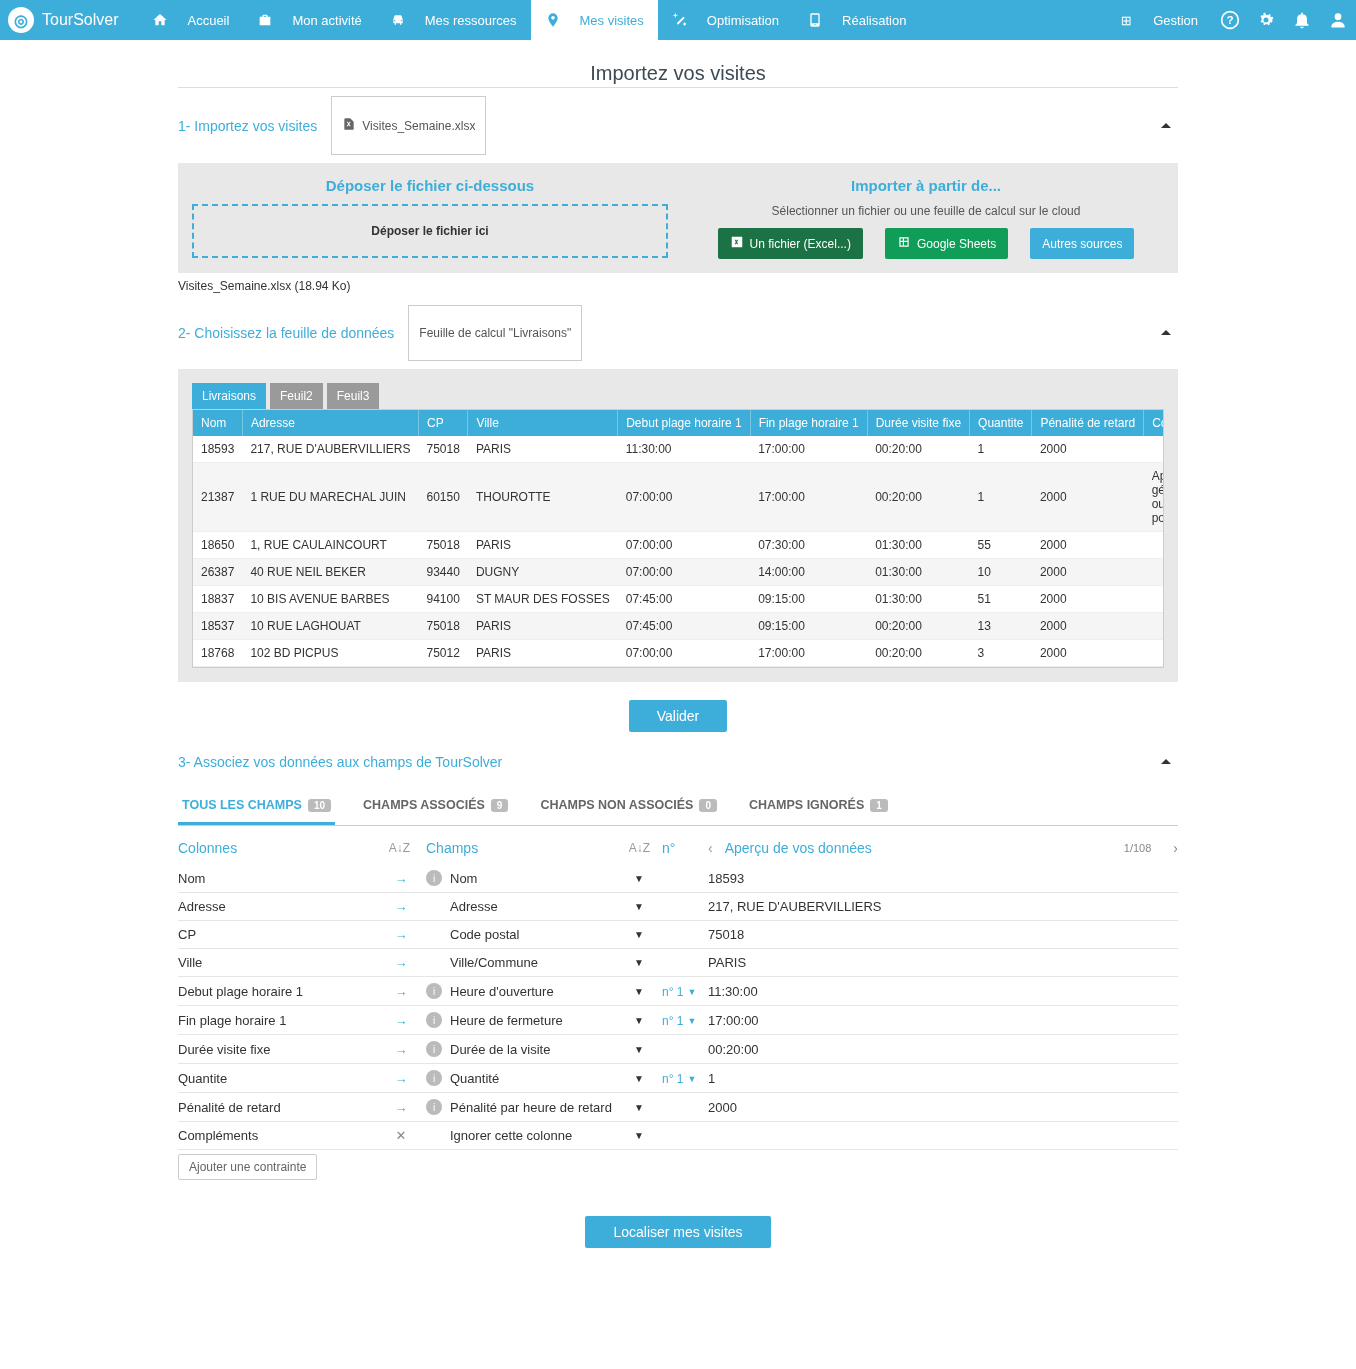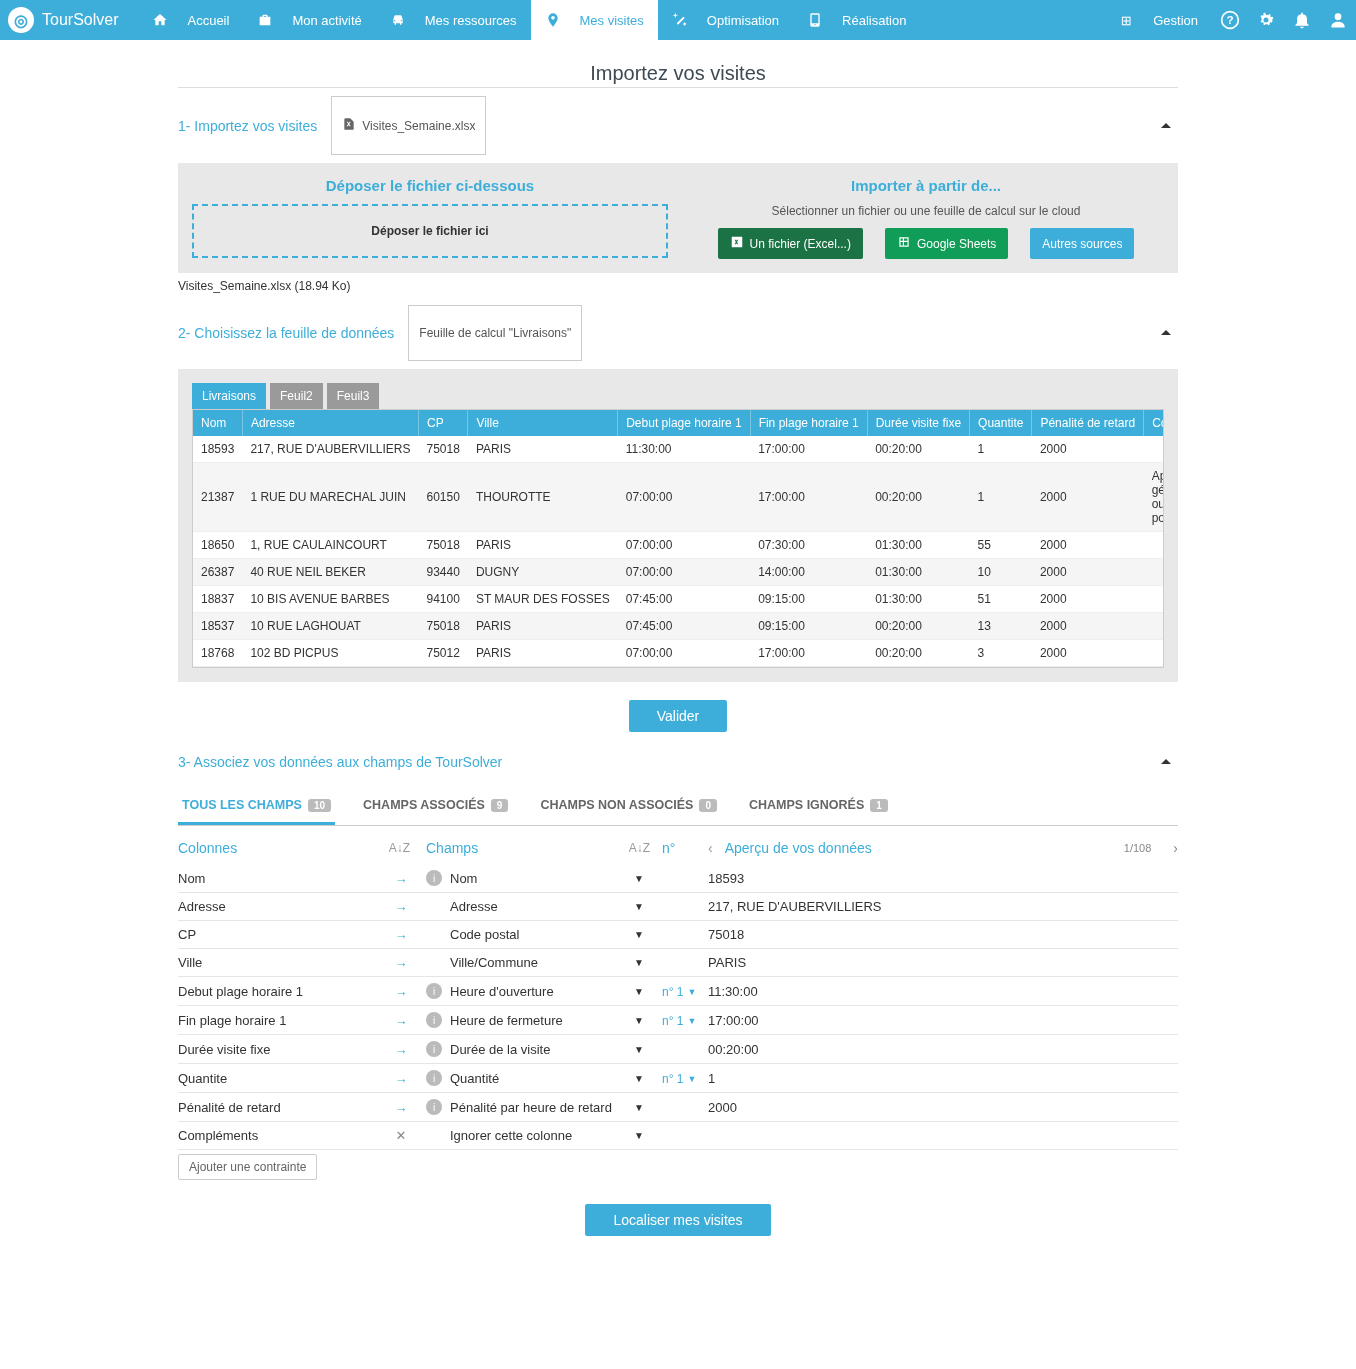--- a/index.html
+++ b/index.html
@@ -571,18 +571,18 @@
     <div class="col-d">
       <span></span>
     </div>
   </div>
     </div>
 
   <button class="ghost-btn">
     <span>Ajouter une contrainte</span>
   </button>
 
-  <div class="btn-center" style="margin-top:24px">
+  <div class="btn-center" style="margin-top:36px">
     <button class="btn primary">
       <span>Localiser mes visites</span>
     </button>
   </div>
 </div>
 
 </body></html>

